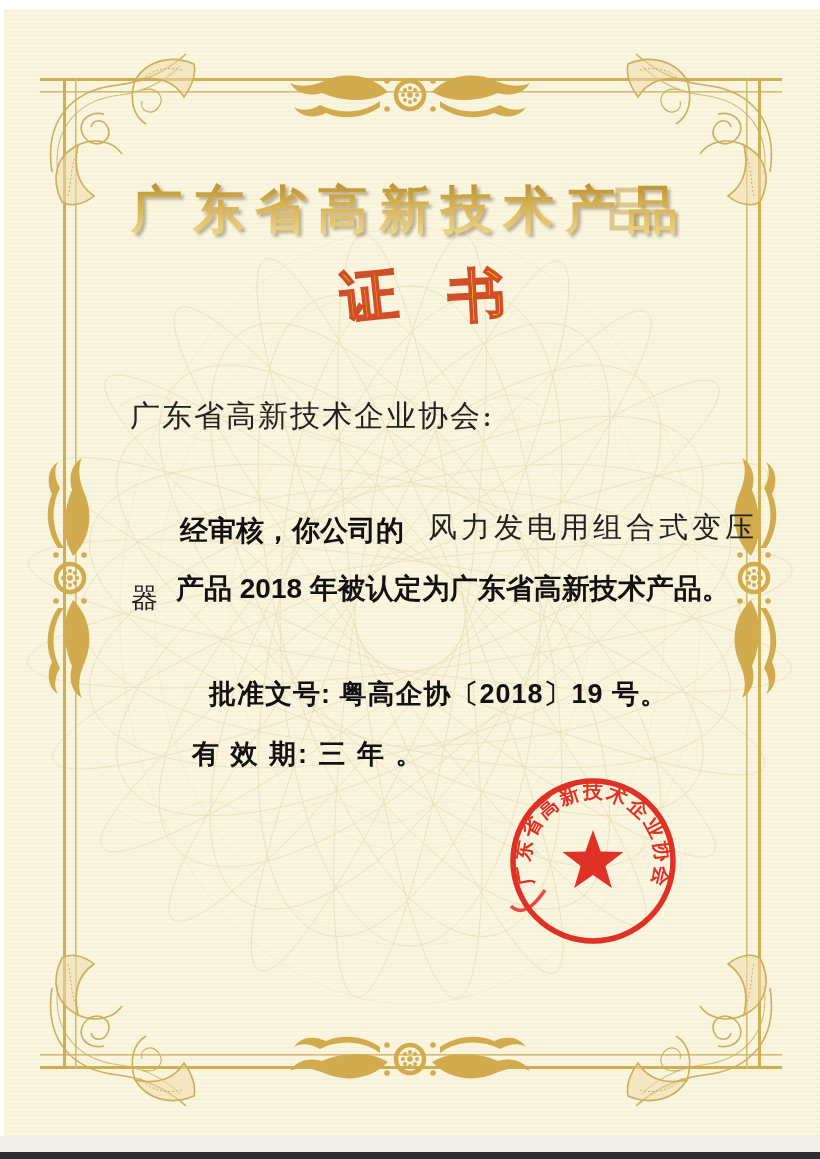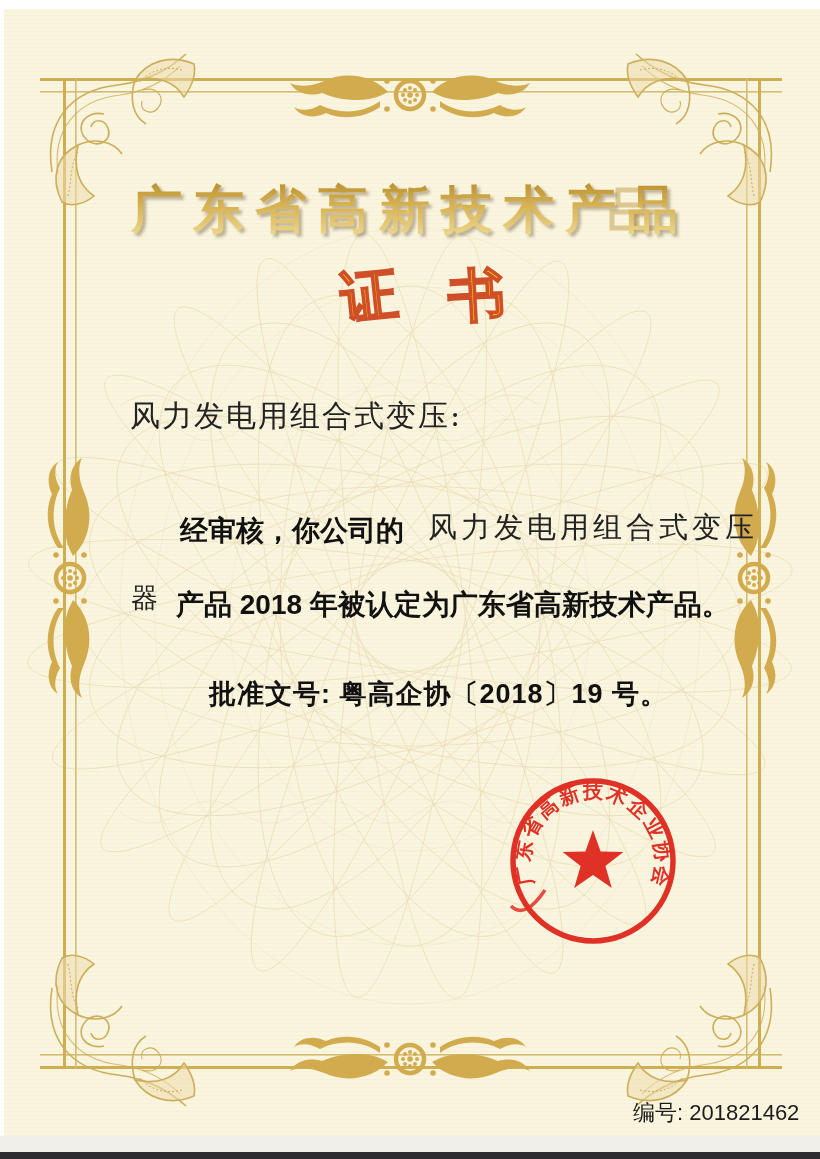--- a/index.html
+++ b/index.html
@@ -19,21 +19,21 @@
          filter:drop-shadow(3px 3px 1.5px rgba(135,120,90,0.55));}
   .certword{left:0;top:258px;width:846px;text-align:center;z-index:3;position:absolute;
             font-family:"DejaVu Serif",serif;font-size:57px;font-weight:bold;
             color:#ffd800;-webkit-text-stroke:1.8px #cf4f28;}
   .certword .c1{display:inline-block;transform:rotate(-6deg);}
   .certword .c2{display:inline-block;margin-left:30px;transform:rotate(-3deg);}
   .company{left:130px;top:396px;font-family:"DejaVu Serif",serif;font-size:30px;letter-spacing:2px;color:#222;}
   .b1-bold{left:180px;top:512px;font-size:28px;font-weight:bold;color:#111;}
   .b1-kai{left:428px;top:508px;font-family:"DejaVu Serif",serif;font-size:29px;letter-spacing:4px;color:#222;}
   .b2-kai{left:131px;top:580px;font-family:"DejaVu Serif",serif;font-size:27px;color:#222;}
-  .b2-bold{left:176px;top:586px;font-size:28px;font-weight:bold;color:#111;}
+  .b2-bold{left:176px;top:570px;font-size:28px;font-weight:bold;color:#111;}
   .approval{left:192px;top:676px;font-size:27px;font-weight:bold;letter-spacing:1px;color:#111;margin-left:17px;}
   .validity{left:192px;top:736px;font-size:27px;font-weight:bold;letter-spacing:2px;color:#111;}
   .dateline{left:520px;top:930px;font-size:27px;font-weight:600;letter-spacing:2px;color:#1c1c1c;}
   .serial{left:633px;top:1098px;font-size:22px;font-weight:500;color:#1c1c1c;}
 </style>
 </head>
 <body>
 
 <div id="scan">
   <div id="paper"></div>
@@ -153,24 +153,24 @@
     </g>
   </svg>
 
   <div class="txt title">广东省高新技术产品</div>
 
   <div class="certword">
     <span class="c1">证</span>
     <span class="c2">书</span>
   </div>
 
-  <div class="txt company">风力发电用组合式变压:</div>
+  <div class="txt company">广东省高新技术企业协会:</div>
 
   <div class="txt b1-kai">风力发电用组合式变压</div>
   <div class="txt b1-bold">经审核，你公司的</div>
   <div class="txt b2-kai">器</div>
   <div class="txt b2-bold">产品 2018 年被认定为广东省高新技术产品。</div>
 
   <div class="txt approval">批准文号: 粤高企协〔2018〕19 号。</div>
+  <div class="txt validity">有 效 期: 三 年 。</div>
 
 
-  <div class="txt serial"><span>编号: </span><span>201821462</span></div>
 </div>
 
 </body></html>

